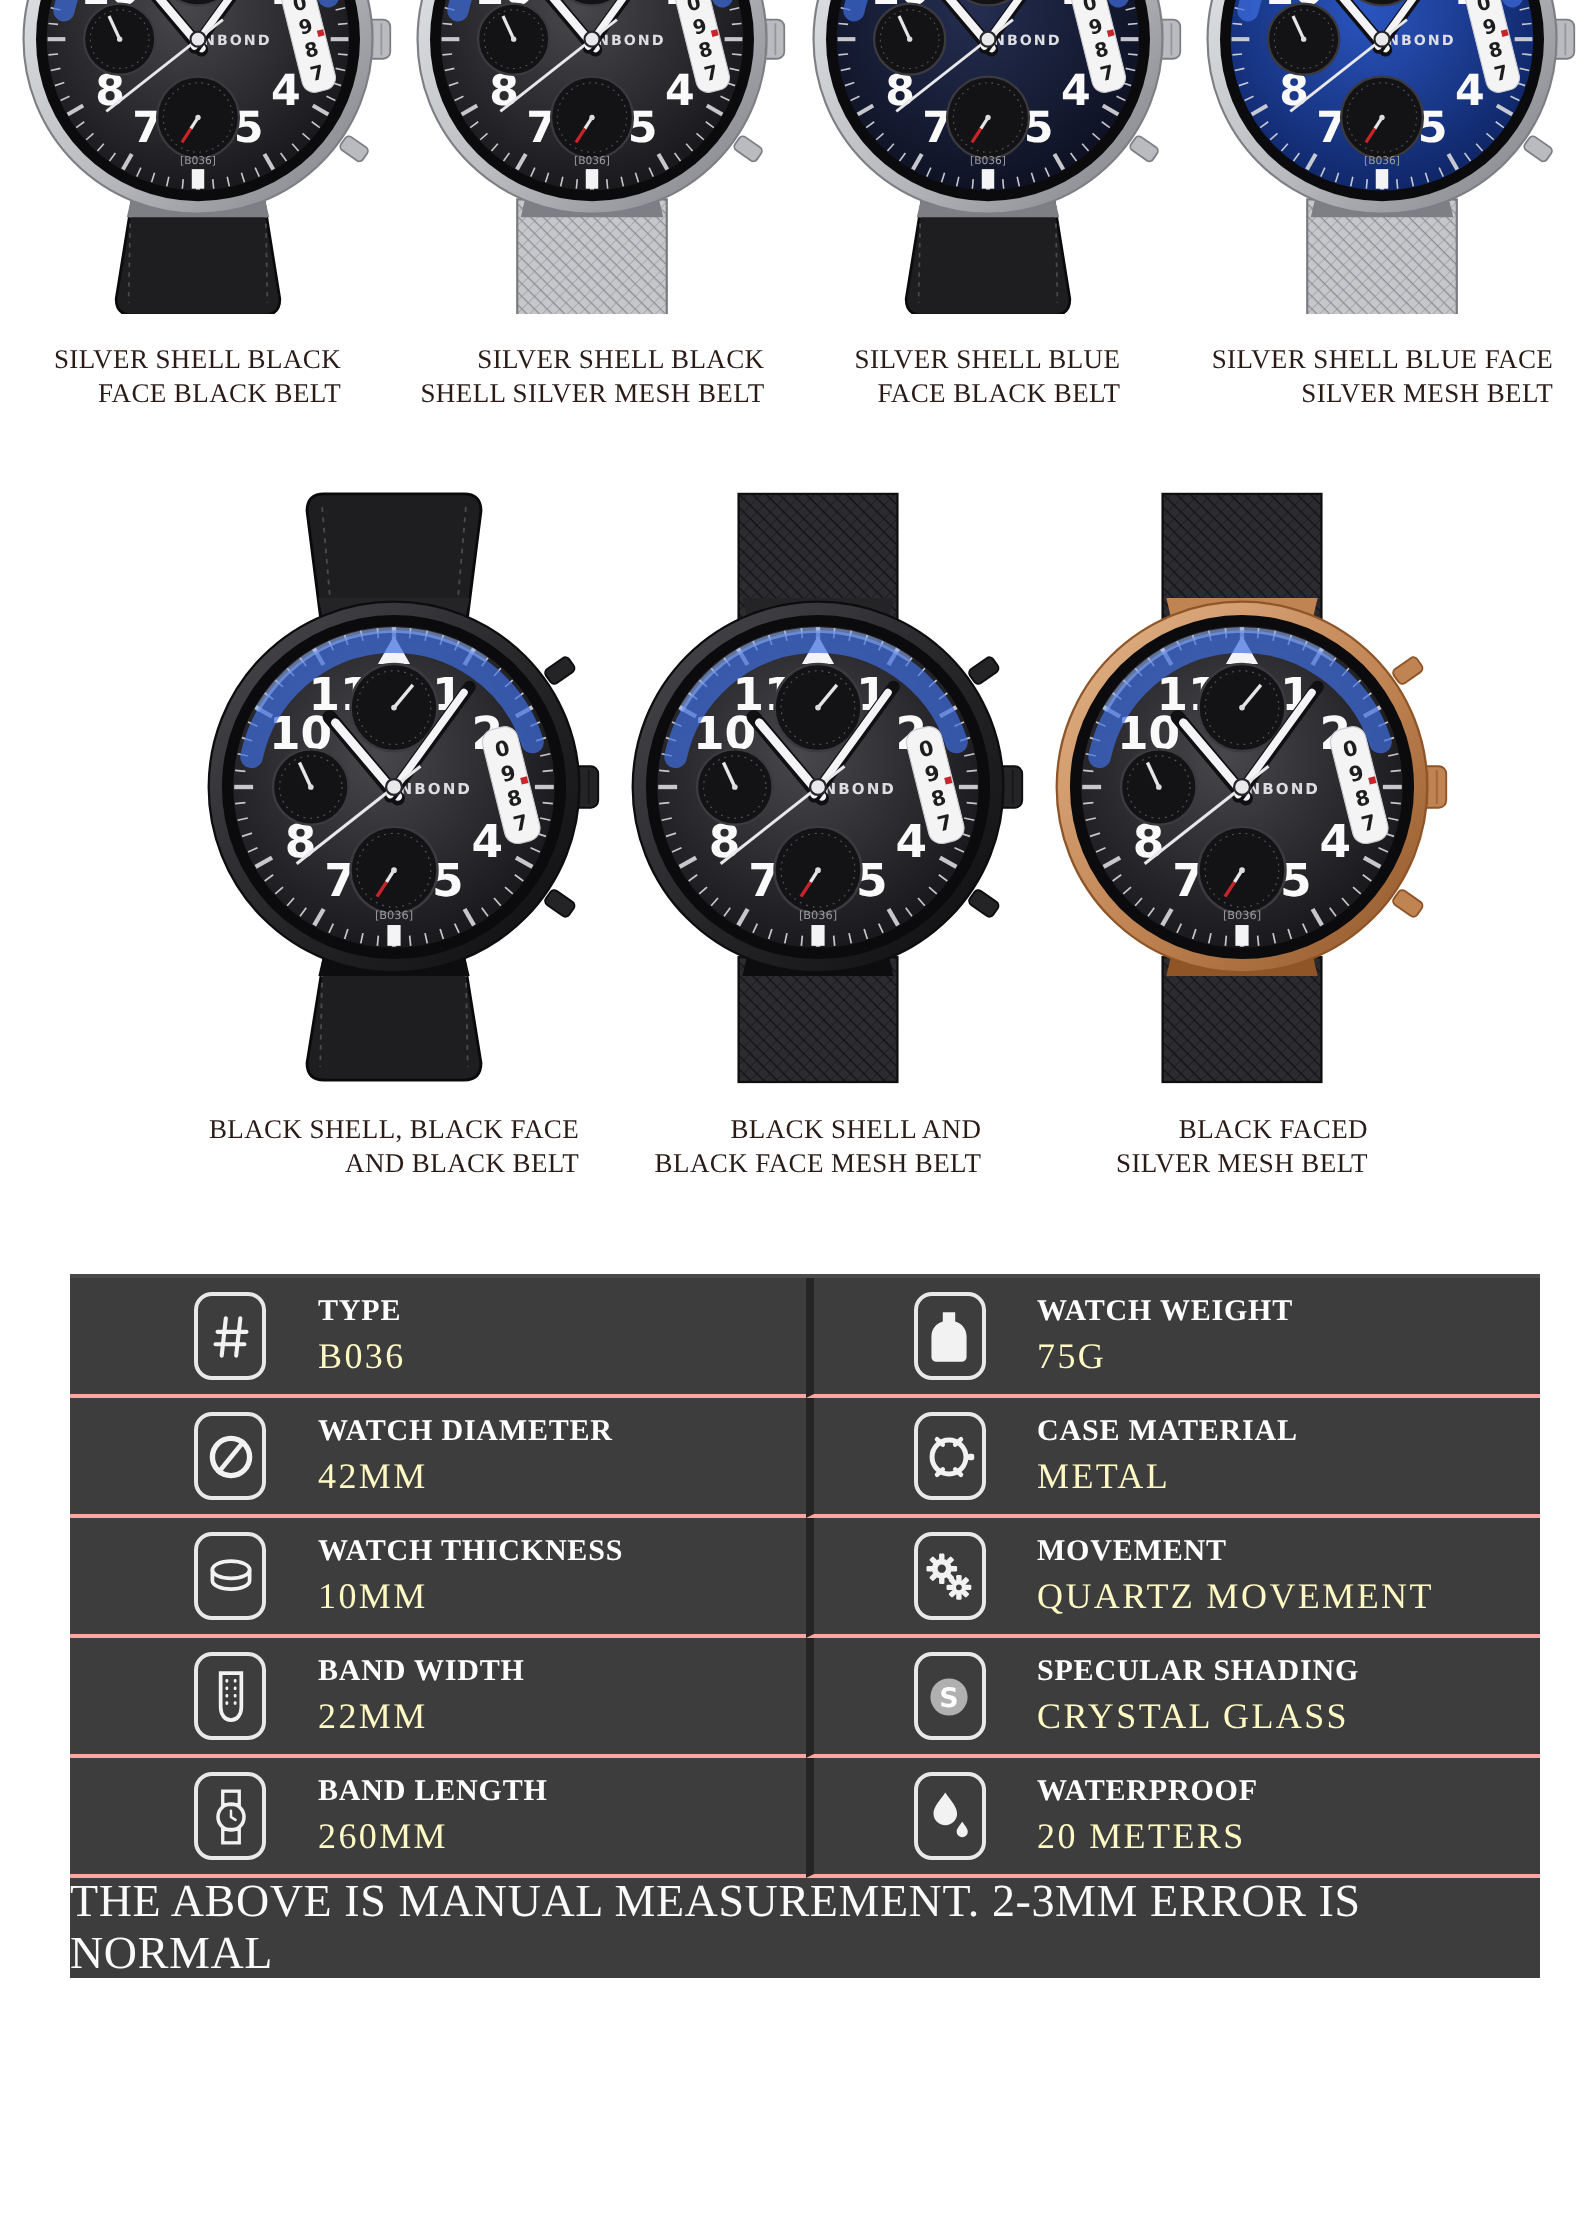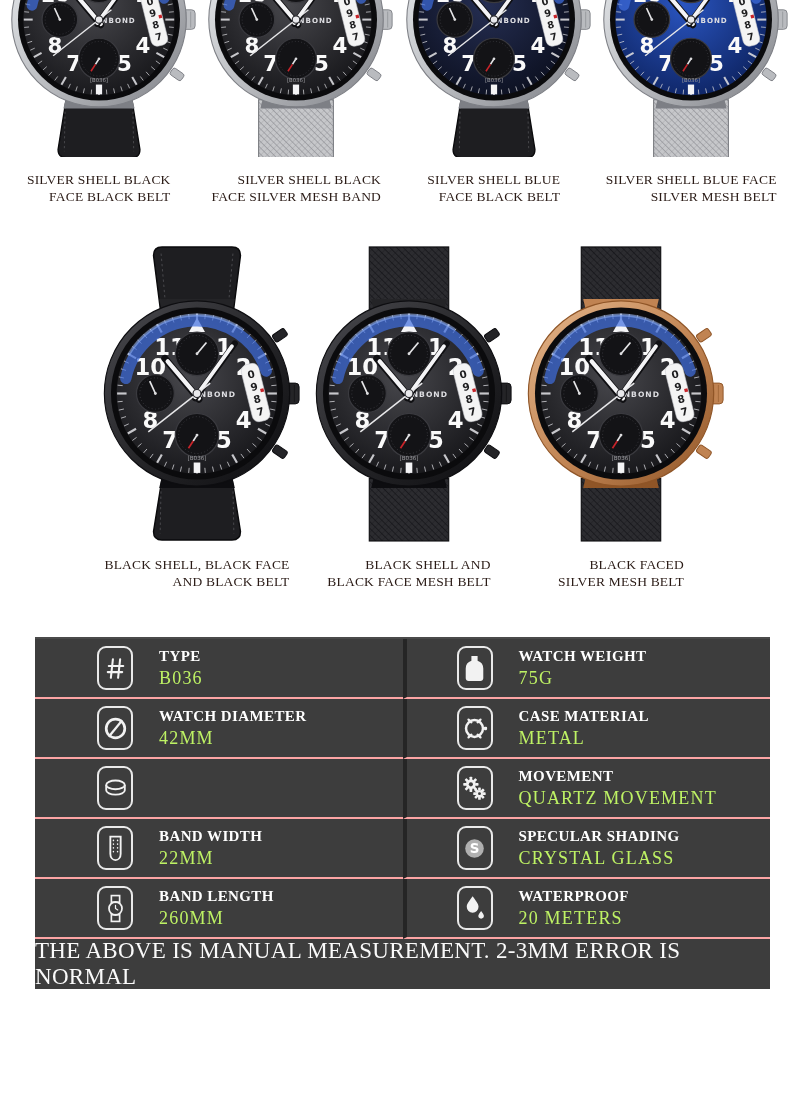--- a/index.html
+++ b/index.html
@@ -22,21 +22,21 @@
   .spec-table{position:absolute;left:35px;top:637px;width:735px;background:#3d3d3d;
     border-top:2px solid #4a4a4a;}
   .spec-grid{display:grid;grid-template-columns:1fr 1fr;}
   .spec-cell{height:60px;display:flex;align-items:center;gap:26px;
     padding-left:62px;box-sizing:border-box;border-bottom:2px solid #fca5a5;}
   .spec-cell.right{border-left:4px solid #252525;padding-left:50px;}
   .icon-box{width:36px;height:44px;border:2px solid #e9e9e9;border-radius:9px;
     display:flex;align-items:center;justify-content:center;flex:none;box-sizing:border-box;}
   .spec-text{display:flex;flex-direction:column;}
   .spec-label{font-weight:bold;font-size:15px;color:#ffffff;letter-spacing:.4px;line-height:19px;}
-  .spec-value{font-size:18px;color:#bef264;letter-spacing:1.2px;line-height:22px;margin-top:1px;}
+  .spec-value{font-size:18px;color:#fef9c3;letter-spacing:1.2px;line-height:22px;margin-top:1px;}
   .spec-note{height:50px;display:flex;align-items:center;justify-content:center;
     color:#fafafa;font-size:23px;letter-spacing:.3px;}
 </style>
 </head>
 <body>
 
 <div class="row1">
   <figure class="r1col">
     <div class="crop1">
       <div class="watch-holder"><svg viewBox="0 138 220 182" width="196" height="162" xmlns="http://www.w3.org/2000/svg">
@@ -311,21 +311,21 @@
       <line x1="108" y1="165" x2="150" y2="107" stroke="#101013" stroke-width="6.5" stroke-linecap="round"></line>
       <line x1="108" y1="164" x2="147" y2="110" stroke="#f4f4f6" stroke-width="4" stroke-linecap="round"></line>
       <line x1="58.5" y1="200.6" x2="124" y2="149" stroke="#e8e8ea" stroke-width="1.6"></line>
       <circle cx="110" cy="160" r="4.2" fill="#e9e9ec" stroke="#26262b" stroke-width="1.2"></circle>
       <path d="M34.7,144.0 A77,77 0 0 1 183.2,136.2" stroke="#3f6ee0" stroke-width="12" fill="none" opacity=".7" stroke-linecap="round"></path>
       <path d="M38.1,118.5 A83,83 0 0 1 157.6,92.0" stroke="#8fb0f4" stroke-width="3" fill="none" opacity=".55" stroke-linecap="round"></path>
     </svg></div>
     </div>
     <figcaption class="caption">
       <span>SILVER SHELL BLACK</span><br>
-      <span>FACE SILVER MESH BAND</span>
+      <span>SHELL SILVER MESH BELT</span>
     </figcaption>
   </figure>
   <figure class="r1col">
     <div class="crop1">
       <div class="watch-holder"><svg viewBox="0 138 220 182" width="196" height="162" xmlns="http://www.w3.org/2000/svg">
       <defs>
         <linearGradient id="c2" x1="0" y1="0" x2="1" y2="1">
           <stop offset="0" stop-color="#eceff2"></stop>
                 <stop offset=".55" stop-color="#b9bbbf"></stop>
                 <stop offset="1" stop-color="#7d7f85"></stop>
@@ -1083,20 +1083,24 @@
       </span>
     </div>
 
     <div class="spec-cell left">
       <span class="icon-box">
           <svg viewBox="0 0 26 30" width="27" height="31" xmlns="http://www.w3.org/2000/svg">
             <ellipse cx="13" cy="11.5" rx="9" ry="4.2" fill="none" stroke="#f2f2f2" stroke-width="1.8"></ellipse>
             <path d="M4 11.5 v5.2 c0 2.3 4 4.2 9 4.2 s9 -1.9 9 -4.2 v-5.2" fill="none" stroke="#f2f2f2" stroke-width="1.8"></path>
           </svg>
         </span>
+      <span class="spec-text">
+        <span class="spec-label">WATCH THICKNESS</span>
+        <span class="spec-value">10MM</span>
+      </span>
     </div>
     <div class="spec-cell right">
       <span class="icon-box">
           <svg viewBox="0 0 26 30" width="27" height="31" xmlns="http://www.w3.org/2000/svg">
             <rect x="8.2" y="3.6" width="2.6" height="3.2" rx=".6" transform="rotate(0 9.5 11)" fill="#f2f2f2"></rect>
             <rect x="8.2" y="3.6" width="2.6" height="3.2" rx=".6" transform="rotate(45 9.5 11)" fill="#f2f2f2"></rect>
             <rect x="8.2" y="3.6" width="2.6" height="3.2" rx=".6" transform="rotate(90 9.5 11)" fill="#f2f2f2"></rect>
             <rect x="8.2" y="3.6" width="2.6" height="3.2" rx=".6" transform="rotate(135 9.5 11)" fill="#f2f2f2"></rect>
             <rect x="8.2" y="3.6" width="2.6" height="3.2" rx=".6" transform="rotate(180 9.5 11)" fill="#f2f2f2"></rect>
             <rect x="8.2" y="3.6" width="2.6" height="3.2" rx=".6" transform="rotate(225 9.5 11)" fill="#f2f2f2"></rect>

